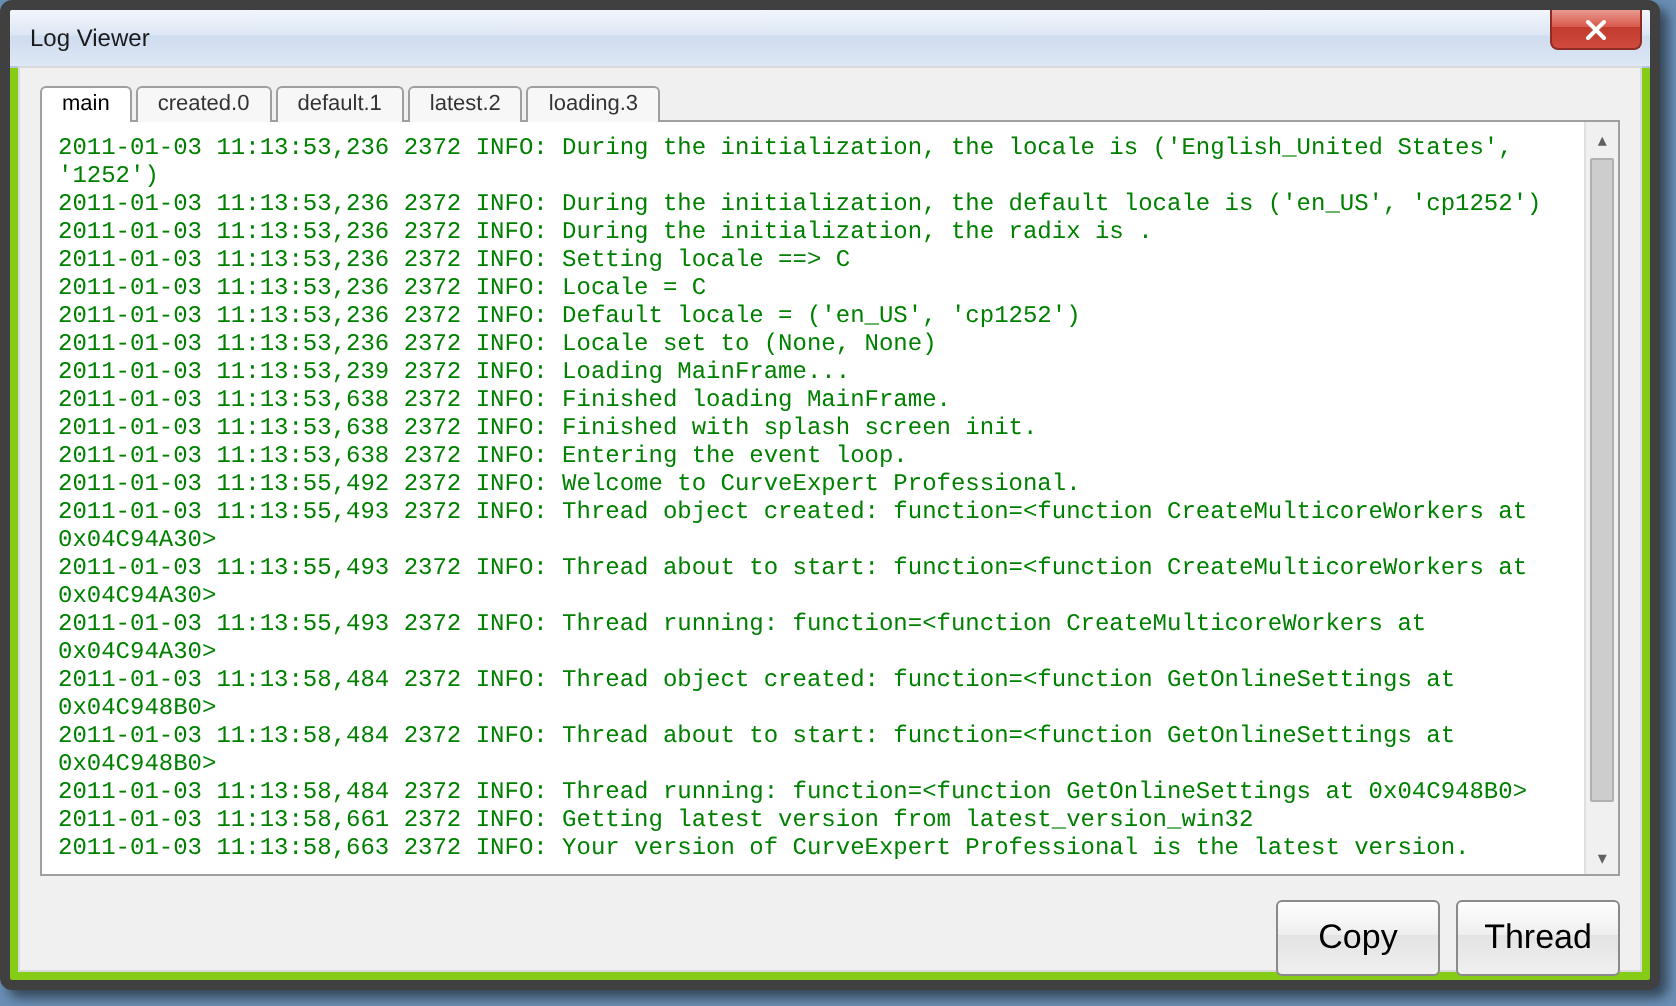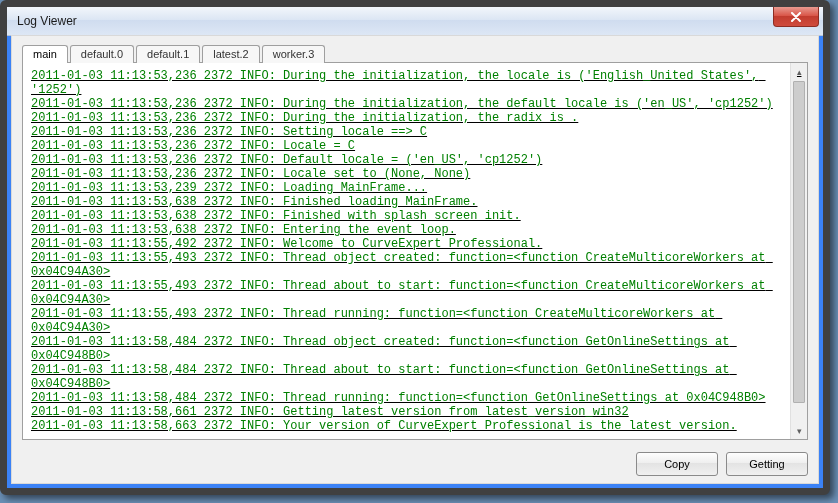--- a/index.html
+++ b/index.html
@@ -11,22 +11,22 @@
     font-size: 12px;
     background: #6a8fb5;
     overflow: hidden;
   }
   .window {
     position: absolute;
     left: 0;
     top: 0;
     width: 830px;
     height: 495px;
-    background: #3b82f6;
-    border: 7px solid #404040;
+    background: #84cc16;
+    border: 5px solid #404040;
     border-radius: 6px;
     box-shadow: 4px 4px 6px rgba(0,0,0,0.5);
     box-sizing: border-box;
     overflow: hidden;
   }
   .titlebar {
     height: 28px;
     background: linear-gradient(to bottom, #f2f6fb 0%, #dce6f4 45%, #cfdcef 46%, #dde7f5 100%);
     border-bottom: 1px solid #b6c6dd;
     position: relative;
@@ -107,21 +107,20 @@
     z-index: 3;
     border-color: #9f9f9f;
   }
   .log-area-wrap {
     margin: 0 10px 8px 10px;
     flex: 1 1 auto;
     border: 1px solid #9f9f9f;
     background: #ffffff;
     position: relative;
     display: flex;
-    text-decoration: underline;
   }
   .log-area {
     flex: 1 1 auto;
     padding: 6px 8px;
     font-family: "Courier New", monospace;
     font-size: 12px;
     line-height: 14px;
     color: #008000;
     white-space: pre-wrap;
     word-wrap: break-word;
@@ -151,25 +150,25 @@
     border-radius: 1px;
   }
   .button-row {
     display: flex;
     justify-content: flex-end;
     padding: 4px 10px 10px 10px;
     gap: 8px;
   }
   .btn {
     min-width: 82px;
-    height: 24px;
+    height: 38px;
     border: 1px solid #8a8a8a;
     border-radius: 3px;
     background: linear-gradient(to bottom, #fefefe 0%, #efefef 45%, #e3e3e3 46%, #f0f0f0 100%);
-    font-size: 11px;
+    font-size: 17px;
     color: #000;
     display: flex;
     align-items: center;
     justify-content: center;
     cursor: default;
     box-sizing: border-box;
   }
 </style>
 </head>
 <body>
@@ -184,24 +183,24 @@
             <path d="M2 1 L10 9 M10 1 L2 9" stroke="#ffffff" stroke-width="2" stroke-linecap="round"></path>
           </svg>
         </span>
       </div>
     </div>
   </div>
 
   <div class="client">
     <div class="tabs-row" id="tabs-row">
         <div class="tab active">main</div>
-        <div class="tab">default.0</div>
+        <div class="tab">created.0</div>
         <div class="tab">default.1</div>
         <div class="tab">latest.2</div>
-        <div class="tab">worker.3</div>
+        <div class="tab">loading.3</div>
       </div>
 
     <div class="log-area-wrap">
       <div class="log-area" id="log-area">2011-01-03 11:13:53,236 2372 INFO: During the initialization, the locale is ('English_United States', '1252')
 2011-01-03 11:13:53,236 2372 INFO: During the initialization, the default locale is ('en_US', 'cp1252')
 2011-01-03 11:13:53,236 2372 INFO: During the initialization, the radix is .
 2011-01-03 11:13:53,236 2372 INFO: Setting locale ==&gt; C
 2011-01-03 11:13:53,236 2372 INFO: Locale = C
 2011-01-03 11:13:53,236 2372 INFO: Default locale = ('en_US', 'cp1252')
 2011-01-03 11:13:53,236 2372 INFO: Locale set to (None, None)
@@ -220,16 +219,16 @@
 2011-01-03 11:13:58,663 2372 INFO: Your version of CurveExpert Professional is the latest version.</div>
       <div class="scrollbar">
         <div class="scroll-arrow">▴</div>
         <div class="scroll-thumb" style="top:18px; bottom:36px;"></div>
         <div class="scroll-arrow" style="position:absolute;bottom:0;left:0;right:0;">▾</div>
       </div>
     </div>
 
     <div class="button-row">
       <div class="btn">Copy</div>
-      <div class="btn">Getting</div>
+      <div class="btn">Thread</div>
     </div>
   </div>
 </div>
 
 </body></html>

